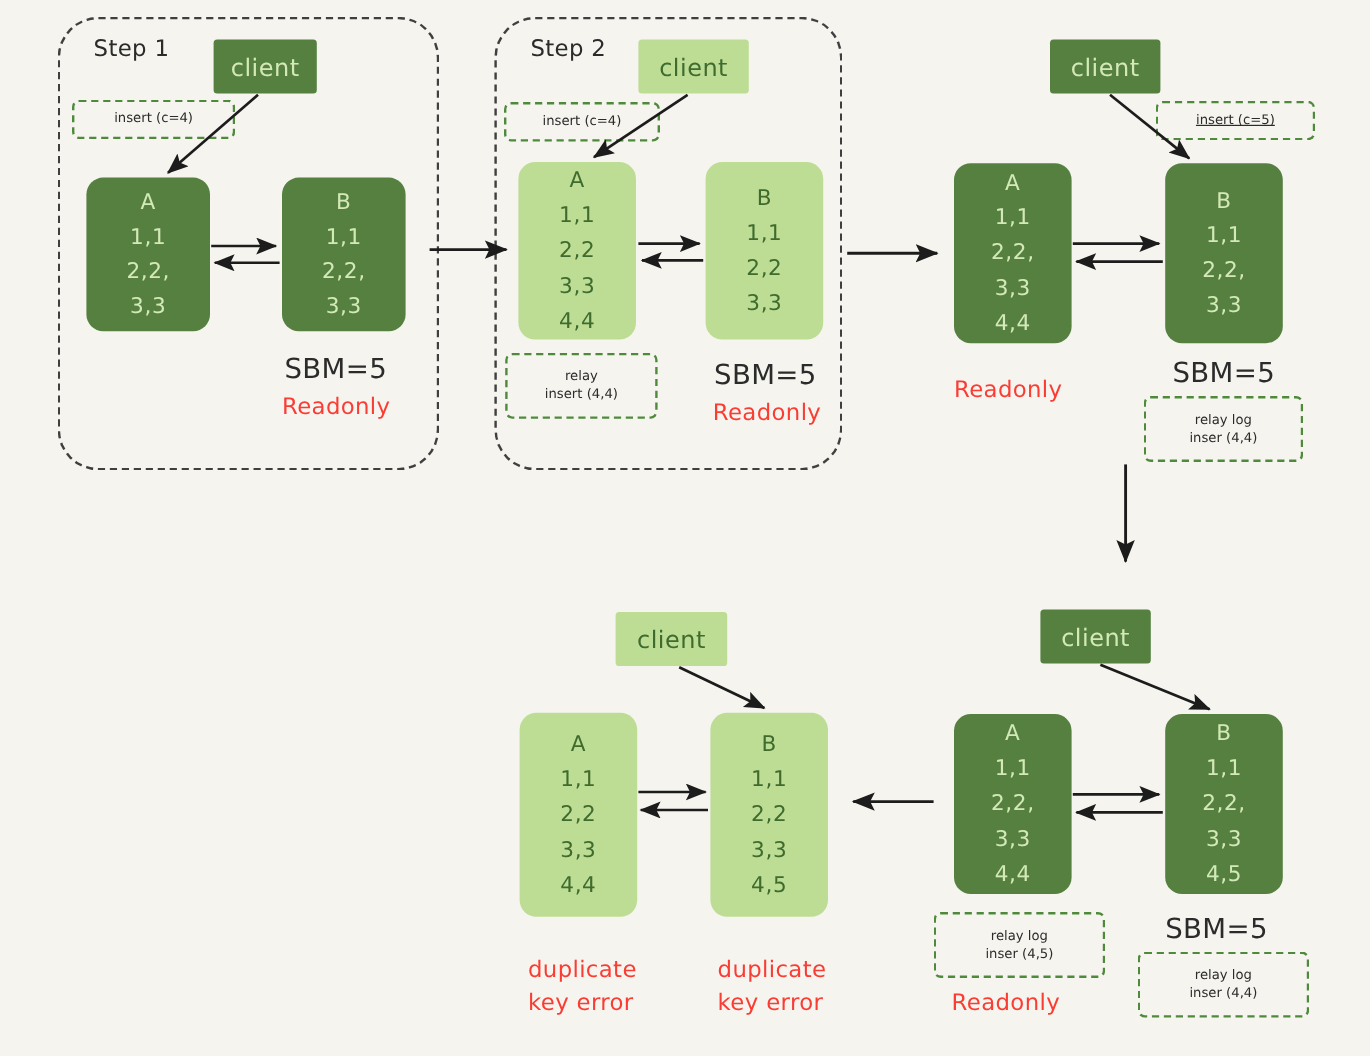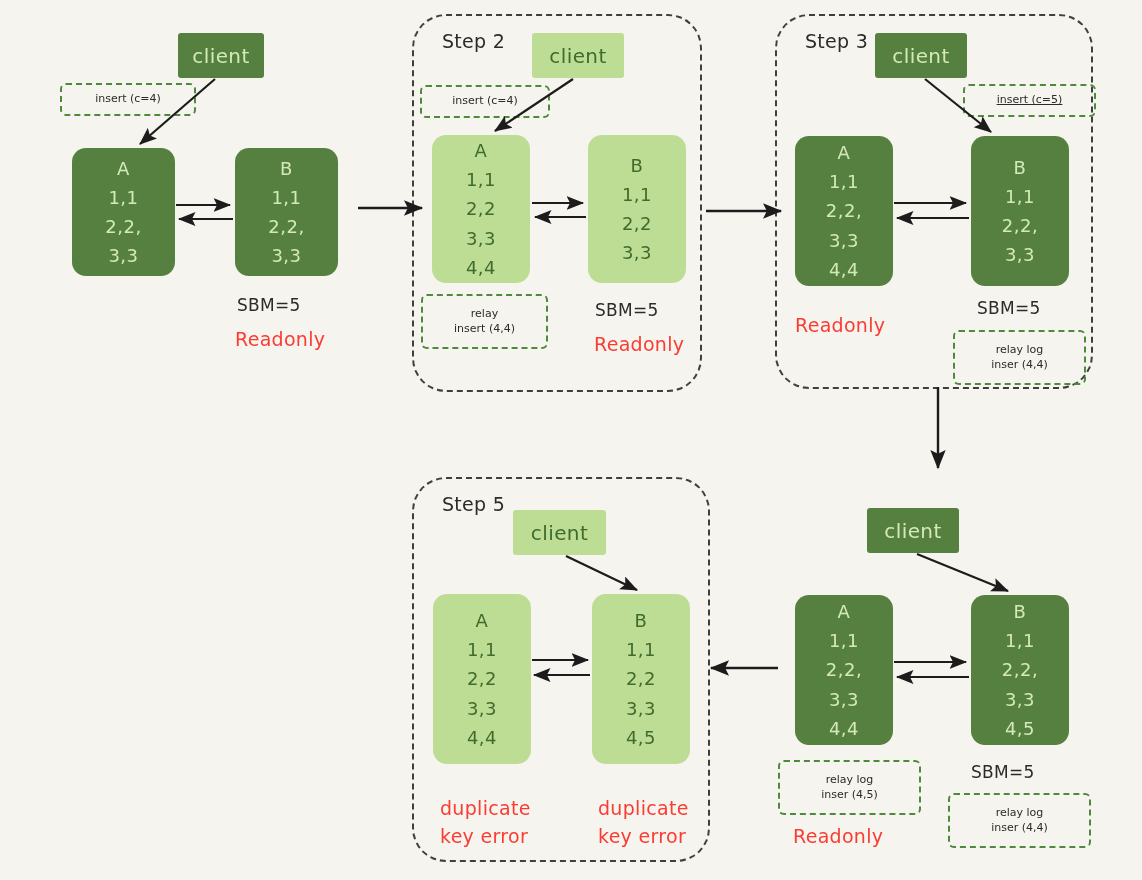--- a/index.html
+++ b/index.html
@@ -71,21 +71,21 @@
     align-items: center;
     justify-content: center;
     color: #2b2b2b;
     font-size: 11px;
     line-height: 1.35;
     white-space: nowrap;
     padding: 3px 8px;
   }
   .plainlabel {
     position: absolute;
-    font-size: 17px;
+    font-size: 23px;
     color: #2b2b2b;
     white-space: nowrap;
     letter-spacing: .3px;
     text-align: right;
   }
   .errlabel {
     position: absolute;
     font-size: 19px;
     color: #fa3c33;
     white-space: nowrap;
@@ -99,20 +99,23 @@
     width: 1142px;
     height: 880px;
     pointer-events: none;
   }
 </style>
 </head>
 <body>
 
 <div id="canvas">
 
+  <div class="panel" style="left:48px; top:14px; width:318px; height:378px;">
+    <div class="panel-title">Step 1</div>
+  </div>
   <div class="client dark" style="left:178px; top:33px; width:86px; height:45px;">client</div>
   <div class="tagbox" style="left:60px; top:83px; width:136px; height:33px;">
     <span>insert (c=4)</span>
   </div>
   <div class="node dark" style="left:72px; top:148px; width:103px; height:128px;">
     <div class="row hdr">A</div>
     <div class="row">1,1</div>
     <div class="row">2,2,</div>
     <div class="row">3,3</div>
   </div>
@@ -145,23 +148,20 @@
     <div class="row">2,2</div>
     <div class="row">3,3</div>
   </div>
   <div class="tagbox" style="left:421px; top:294px; width:127px; height:55px;">
     <span>relay</span>
     <span>insert (4,4)</span>
   </div>
   <div class="plainlabel" style="left:595px; top:300px;">SBM=5</div>
   <div class="errlabel" style="left:594px; top:331px;">Readonly</div>
 
-  <div class="panel" style="left:775px; top:14px; width:318px; height:375px;">
-    <div class="panel-title">Step 3</div>
-  </div>
   <div class="client dark" style="left:875px; top:33px; width:92px; height:45px;">client</div>
   <div class="tagbox" style="left:963px; top:84px; width:133px; height:33px;text-decoration:underline;">
     <span>insert (c=5)</span>
   </div>
   <div class="node dark" style="left:795px; top:136px; width:98px; height:150px;">
     <div class="row hdr">A</div>
     <div class="row">1,1</div>
     <div class="row">2,2,</div>
     <div class="row">3,3</div>
     <div class="row">4,4</div>
@@ -198,23 +198,20 @@
     <span>relay log</span>
     <span>inser (4,5)</span>
   </div>
   <div class="errlabel" style="left:793px; top:823px;">Readonly</div>
   <div class="plainlabel" style="left:971px; top:762px;">SBM=5</div>
   <div class="tagbox" style="left:948px; top:793px; width:143px; height:55px;">
     <span>relay log</span>
     <span>inser (4,4)</span>
   </div>
 
-  <div class="panel" style="left:412px; top:477px; width:298px; height:385px;">
-    <div class="panel-title">Step 5</div>
-  </div>
   <div class="client light" style="left:513px; top:510px; width:93px; height:45px;">client</div>
   <div class="node light" style="left:433px; top:594px; width:98px; height:170px;">
     <div class="row hdr">A</div>
     <div class="row">1,1</div>
     <div class="row">2,2</div>
     <div class="row">3,3</div>
     <div class="row">4,4</div>
   </div>
   <div class="node light" style="left:592px; top:594px; width:98px; height:170px;">
     <div class="row hdr">B</div>

